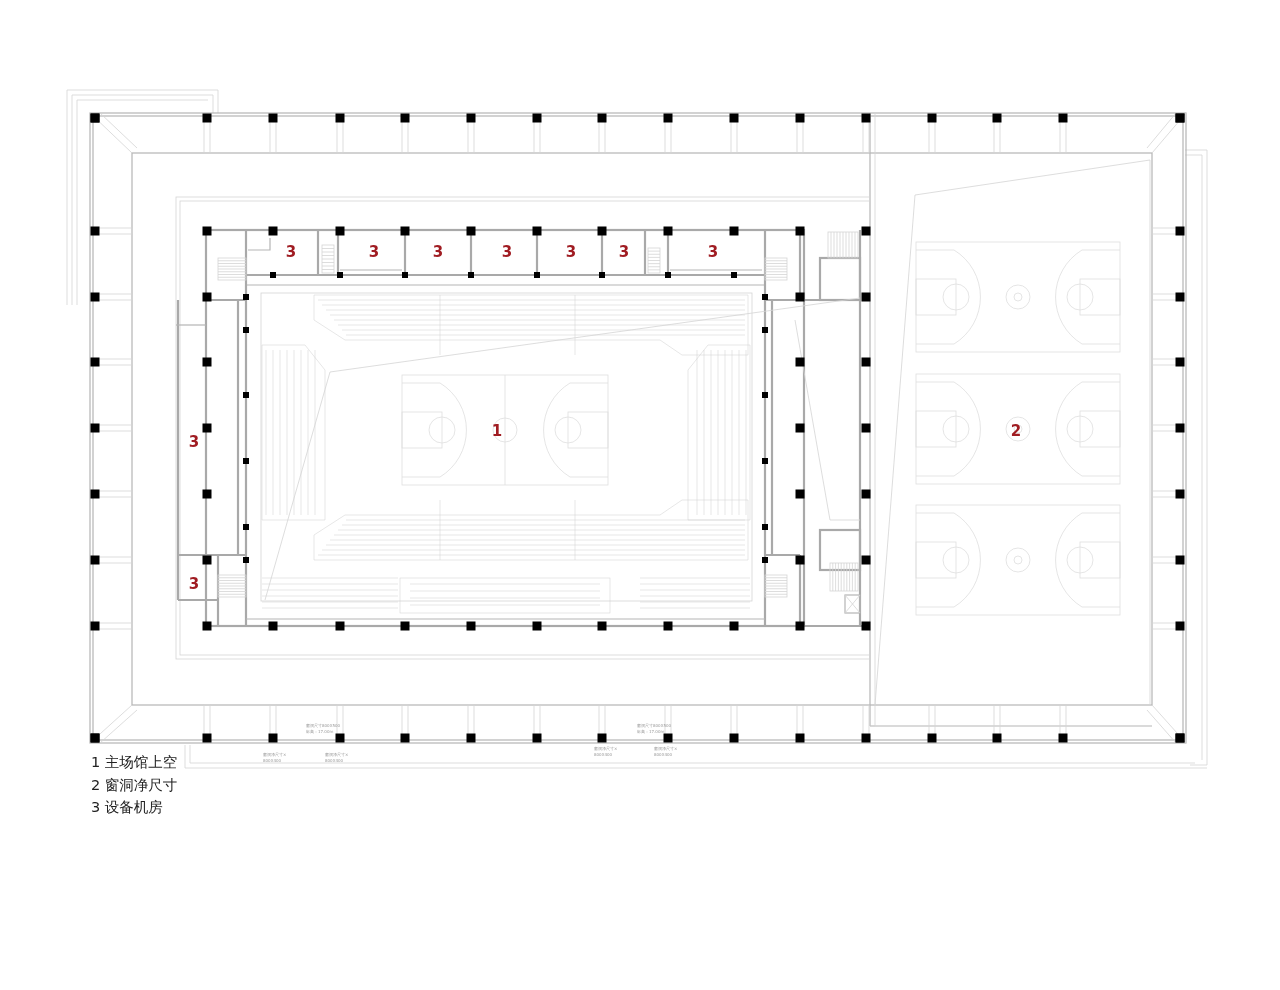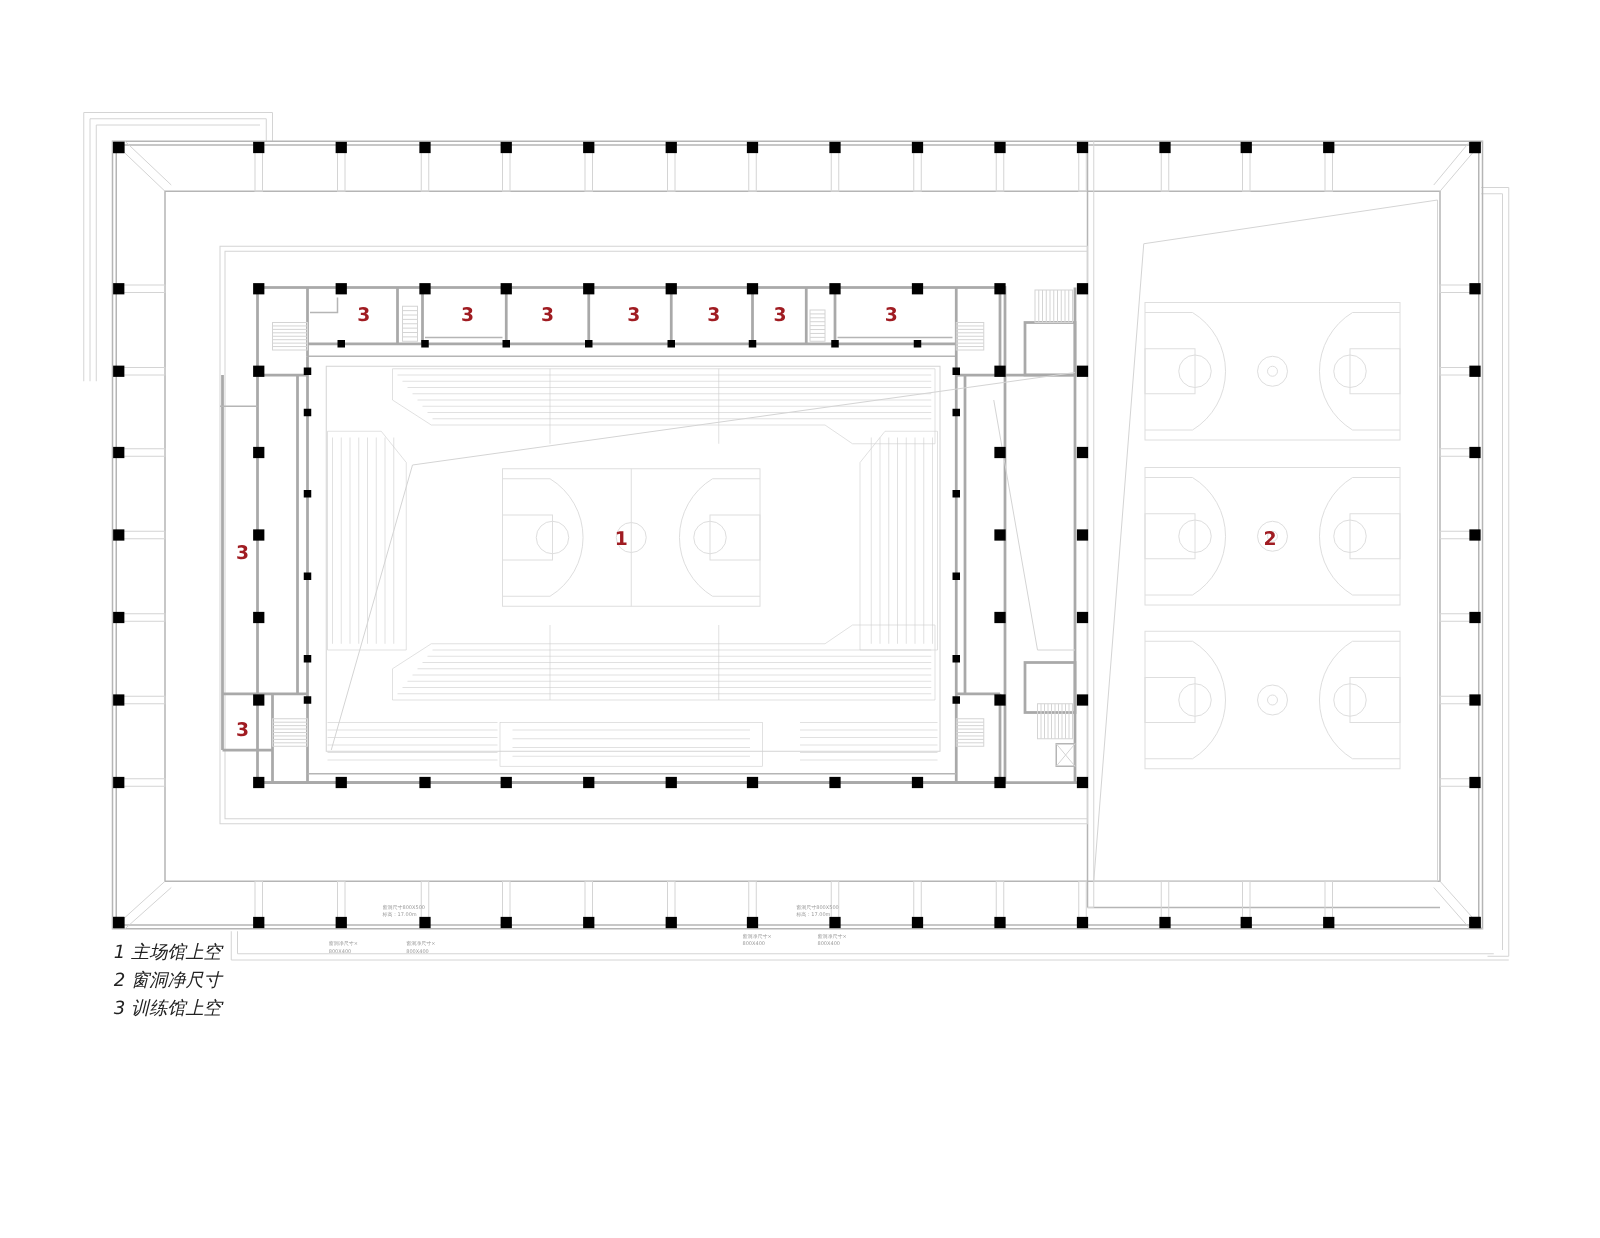--- a/index.html
+++ b/index.html
@@ -1,19 +1,19 @@
 <!DOCTYPE html>
 <html><head>
 <meta charset="utf-8">
 <style>
   html, body { margin: 0; padding: 0; background: #ffffff; }
   body { width: 1280px; height: 990px; position: relative; overflow: hidden; font-family: "DejaVu Sans", sans-serif; }
   #plan { position: absolute; left: 0; top: 0; width: 1280px; height: 990px; }
   .legend { position: absolute; left: 91px; top: 751px; font-size: 14.5px; color: #222; line-height: 22.5px; }
-  .legend-item { white-space: nowrap; font-style: italic; }
+  .legend-item { white-space: nowrap; }
   .room-label { font-family: "DejaVu Sans", sans-serif; font-weight: bold; fill: #a01c22; font-size: 15px; text-anchor: middle; dominant-baseline: central; }
   .tiny { font-family: "DejaVu Sans", sans-serif; font-size: 4px; fill: #999; }
   .wall { fill: none; stroke: #b5b5b5; stroke-width: 1.2; }
   .wall-heavy { fill: none; stroke: #a9a9a9; stroke-width: 2.2; }
   .thin { fill: none; stroke: #d4d4d4; stroke-width: 0.8; }
   .court { fill: none; stroke: #dedede; stroke-width: 0.8; }
   .col { fill: #000; }
   .seat { fill: none; stroke: #cfcfcf; stroke-width: 0.5; }
 </style>
 </head>
@@ -483,15 +483,15 @@
   <div class="legend-item">
     <span>1</span>
     <span>主场馆上空</span>
   </div>
   <div class="legend-item">
     <span>2</span>
     <span>窗洞净尺寸</span>
   </div>
   <div class="legend-item">
     <span>3</span>
-    <span>训练馆上空</span>
+    <span>设备机房</span>
   </div>
 </div>
 
 </body></html>

